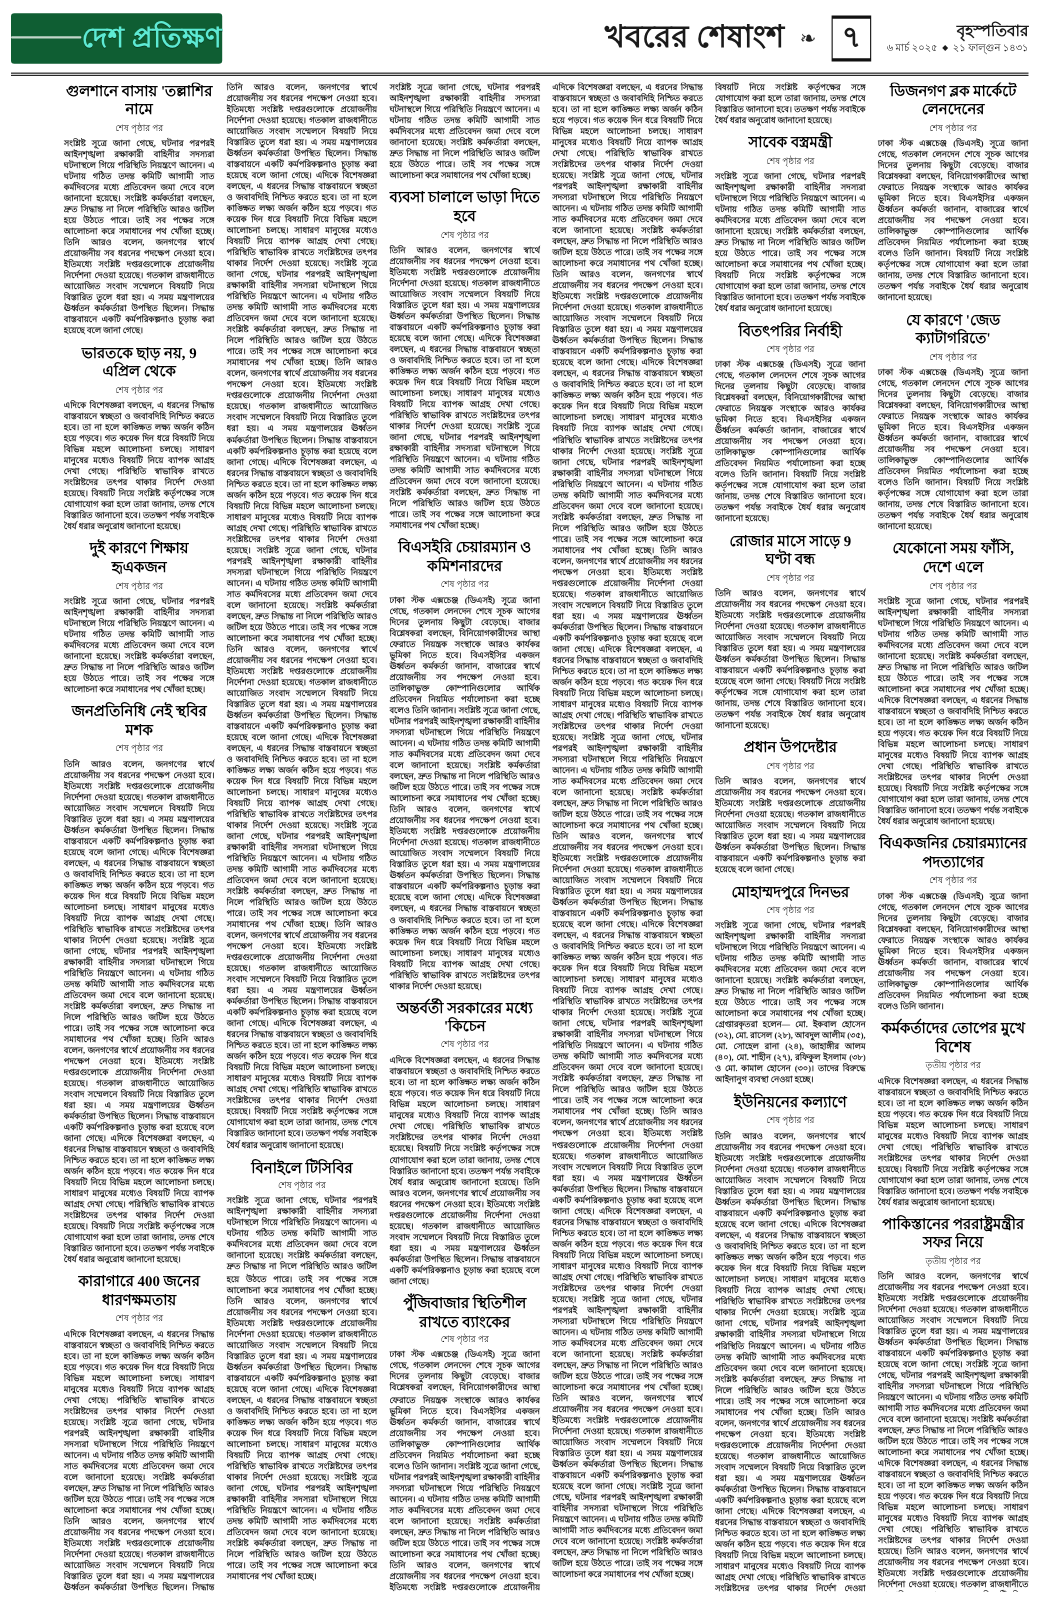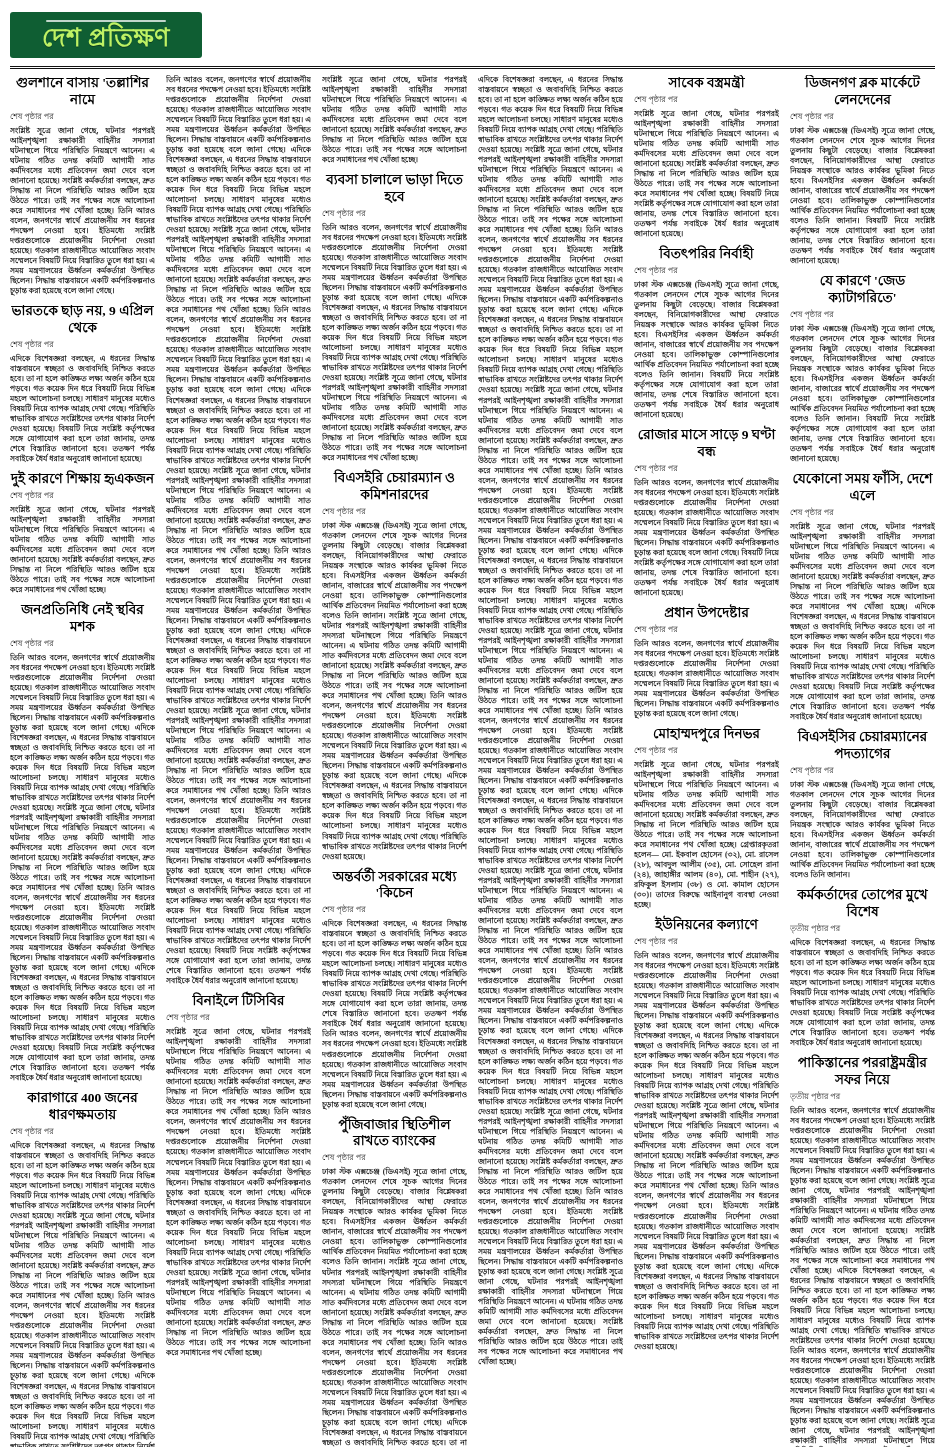--- a/index.html
+++ b/index.html
@@ -24,23 +24,22 @@
     align-items: center;
     height: 54px;
     border-bottom: 3px double #111;
     padding-bottom: 4px;
     box-sizing: content-box;
   }
   .logo-box {
     width: 192px;
     height: 46px;
     background: #0f5e33;
-    color: #bef264;
-    display: flex;
-    flex-direction: column;
+    color: #5eead4;
+    display: flex;
     align-items: center;
     justify-content: center;
     border-radius: 3px;
     flex: 0 0 auto;
   }
   .logo-tagline-rule {
     width: 120px;
     height: 2px;
     background: rgba(255,255,255,0.75);
     margin-bottom: 3px;
@@ -104,38 +103,40 @@
     top: -1px;
   }
   
   .columns {
     margin-top: 6px;
     display: grid;
     grid-template-columns: repeat(6, 1fr);
     column-gap: 11px;
     height: 1372px;
     overflow: hidden;
+    margin-left: 48px;
   }
   .col {
     overflow: hidden;
     min-width: 0;
   }
   .headline {
     font-size: 13.5px;
     font-weight: bold;
     text-align: center;
     line-height: 1.25;
     margin: 7px 0 1px 0;
     color: #000;
   }
   .col > .headline:first-child {
     margin-top: 0;
   }
   .continued {
     font-size: 8px;
+    text-align: center;
     margin: 0 0 3px 0;
     color: #222;
   }
   .body {
     font-size: 7.6px;
     line-height: 1.32;
     text-align: justify;
     color: #191919;
     margin: 0 0 4px 0;
     word-break: break-word;
@@ -145,20 +146,35 @@
 </head>
 <body>
 
 <div class="page">
 
   <header class="masthead">
     <div class="logo-box">
       <div class="logo-tagline-rule"></div>
       <div class="logo-text">দেশ প্রতিক্ষণ</div>
     </div>
+    <div class="mast-right">
+      <div class="section-title">খবরের শেষাংশ</div>
+      <div class="ornament">❧</div>
+      <div class="page-number-box">
+        <span>৭</span>
+      </div>
+      <div class="date-block">
+        <div class="weekday">বৃহস্পতিবার</div>
+        <div class="date-line">
+          <span>৬ মার্চ ২০২৫</span>
+          <span class="sep">◆</span>
+          <span>২১ ফাল্গুন ১৪৩১</span>
+        </div>
+      </div>
+    </div>
   </header>
 
   <main class="columns" id="columns">
       <div class="col">
         <div class="headline">গুলশানে বাসায় 'তল্লাশির নামে</div>
         <div class="continued">শেষ পৃষ্ঠার পর</div>
         <div class="body">সংশ্লিষ্ট সূত্রে জানা গেছে, ঘটনার পরপরই আইনশৃঙ্খলা রক্ষাকারী বাহিনীর সদস্যরা ঘটনাস্থলে গিয়ে পরিস্থিতি নিয়ন্ত্রণে আনেন। এ ঘটনায় গঠিত তদন্ত কমিটি আগামী সাত কর্মদিবসের মধ্যে প্রতিবেদন জমা দেবে বলে জানানো হয়েছে। সংশ্লিষ্ট কর্মকর্তারা বলছেন, দ্রুত সিদ্ধান্ত না নিলে পরিস্থিতি আরও জটিল হয়ে উঠতে পারে। তাই সব পক্ষের সঙ্গে আলোচনা করে সমাধানের পথ খোঁজা হচ্ছে। তিনি আরও বলেন, জনগণের স্বার্থে প্রয়োজনীয় সব ধরনের পদক্ষেপ নেওয়া হবে। ইতিমধ্যে সংশ্লিষ্ট দপ্তরগুলোকে প্রয়োজনীয় নির্দেশনা দেওয়া হয়েছে। গতকাল রাজধানীতে আয়োজিত সংবাদ সম্মেলনে বিষয়টি নিয়ে বিস্তারিত তুলে ধরা হয়। এ সময় মন্ত্রণালয়ের ঊর্ধ্বতন কর্মকর্তারা উপস্থিত ছিলেন। সিদ্ধান্ত বাস্তবায়নে একটি কর্মপরিকল্পনাও চূড়ান্ত করা হয়েছে বলে জানা গেছে।</div>
         <div class="headline">ভারতকে ছাড় নয়, 9 এপ্রিল থেকে</div>
         <div class="continued">শেষ পৃষ্ঠার পর</div>
         <div class="body">এদিকে বিশেষজ্ঞরা বলছেন, এ ধরনের সিদ্ধান্ত বাস্তবায়নে স্বচ্ছতা ও জবাবদিহি নিশ্চিত করতে হবে। তা না হলে কাঙ্ক্ষিত লক্ষ্য অর্জন কঠিন হয়ে পড়বে। গত কয়েক দিন ধরে বিষয়টি নিয়ে বিভিন্ন মহলে আলোচনা চলছে। সাধারণ মানুষের মধ্যেও বিষয়টি নিয়ে ব্যাপক আগ্রহ দেখা গেছে। পরিস্থিতি স্বাভাবিক রাখতে সংশ্লিষ্টদের তৎপর থাকার নির্দেশ দেওয়া হয়েছে। বিষয়টি নিয়ে সংশ্লিষ্ট কর্তৃপক্ষের সঙ্গে যোগাযোগ করা হলে তারা জানায়, তদন্ত শেষে বিস্তারিত জানানো হবে। ততক্ষণ পর্যন্ত সবাইকে ধৈর্য ধরার অনুরোধ জানানো হয়েছে।</div>
@@ -190,20 +206,21 @@
         <div class="continued">শেষ পৃষ্ঠার পর</div>
         <div class="body">এদিকে বিশেষজ্ঞরা বলছেন, এ ধরনের সিদ্ধান্ত বাস্তবায়নে স্বচ্ছতা ও জবাবদিহি নিশ্চিত করতে হবে। তা না হলে কাঙ্ক্ষিত লক্ষ্য অর্জন কঠিন হয়ে পড়বে। গত কয়েক দিন ধরে বিষয়টি নিয়ে বিভিন্ন মহলে আলোচনা চলছে। সাধারণ মানুষের মধ্যেও বিষয়টি নিয়ে ব্যাপক আগ্রহ দেখা গেছে। পরিস্থিতি স্বাভাবিক রাখতে সংশ্লিষ্টদের তৎপর থাকার নির্দেশ দেওয়া হয়েছে। বিষয়টি নিয়ে সংশ্লিষ্ট কর্তৃপক্ষের সঙ্গে যোগাযোগ করা হলে তারা জানায়, তদন্ত শেষে বিস্তারিত জানানো হবে। ততক্ষণ পর্যন্ত সবাইকে ধৈর্য ধরার অনুরোধ জানানো হয়েছে। তিনি আরও বলেন, জনগণের স্বার্থে প্রয়োজনীয় সব ধরনের পদক্ষেপ নেওয়া হবে। ইতিমধ্যে সংশ্লিষ্ট দপ্তরগুলোকে প্রয়োজনীয় নির্দেশনা দেওয়া হয়েছে। গতকাল রাজধানীতে আয়োজিত সংবাদ সম্মেলনে বিষয়টি নিয়ে বিস্তারিত তুলে ধরা হয়। এ সময় মন্ত্রণালয়ের ঊর্ধ্বতন কর্মকর্তারা উপস্থিত ছিলেন। সিদ্ধান্ত বাস্তবায়নে একটি কর্মপরিকল্পনাও চূড়ান্ত করা হয়েছে বলে জানা গেছে।</div>
         <div class="headline">পুঁজিবাজার স্থিতিশীল রাখতে ব্যাংকের</div>
         <div class="continued">শেষ পৃষ্ঠার পর</div>
         <div class="body">ঢাকা স্টক এক্সচেঞ্জ (ডিএসই) সূত্রে জানা গেছে, গতকাল লেনদেন শেষে সূচক আগের দিনের তুলনায় কিছুটা বেড়েছে। বাজার বিশ্লেষকরা বলছেন, বিনিয়োগকারীদের আস্থা ফেরাতে নিয়ন্ত্রক সংস্থাকে আরও কার্যকর ভূমিকা নিতে হবে। বিএসইসির একজন ঊর্ধ্বতন কর্মকর্তা জানান, বাজারের স্বার্থে প্রয়োজনীয় সব পদক্ষেপ নেওয়া হবে। তালিকাভুক্ত কোম্পানিগুলোর আর্থিক প্রতিবেদন নিয়মিত পর্যালোচনা করা হচ্ছে বলেও তিনি জানান। সংশ্লিষ্ট সূত্রে জানা গেছে, ঘটনার পরপরই আইনশৃঙ্খলা রক্ষাকারী বাহিনীর সদস্যরা ঘটনাস্থলে গিয়ে পরিস্থিতি নিয়ন্ত্রণে আনেন। এ ঘটনায় গঠিত তদন্ত কমিটি আগামী সাত কর্মদিবসের মধ্যে প্রতিবেদন জমা দেবে বলে জানানো হয়েছে। সংশ্লিষ্ট কর্মকর্তারা বলছেন, দ্রুত সিদ্ধান্ত না নিলে পরিস্থিতি আরও জটিল হয়ে উঠতে পারে। তাই সব পক্ষের সঙ্গে আলোচনা করে সমাধানের পথ খোঁজা হচ্ছে। তিনি আরও বলেন, জনগণের স্বার্থে প্রয়োজনীয় সব ধরনের পদক্ষেপ নেওয়া হবে। ইতিমধ্যে সংশ্লিষ্ট দপ্তরগুলোকে প্রয়োজনীয় নির্দেশনা দেওয়া হয়েছে। গতকাল রাজধানীতে আয়োজিত সংবাদ সম্মেলনে বিষয়টি নিয়ে বিস্তারিত তুলে ধরা হয়। এ সময় মন্ত্রণালয়ের ঊর্ধ্বতন কর্মকর্তারা উপস্থিত ছিলেন। সিদ্ধান্ত বাস্তবায়নে একটি কর্মপরিকল্পনাও চূড়ান্ত করা হয়েছে বলে জানা গেছে। এদিকে বিশেষজ্ঞরা বলছেন, এ ধরনের সিদ্ধান্ত বাস্তবায়নে স্বচ্ছতা ও জবাবদিহি নিশ্চিত করতে হবে। তা না হলে কাঙ্ক্ষিত লক্ষ্য অর্জন কঠিন হয়ে পড়বে। গত কয়েক দিন ধরে বিষয়টি নিয়ে বিভিন্ন মহলে আলোচনা চলছে। সাধারণ মানুষের মধ্যেও বিষয়টি নিয়ে ব্যাপক আগ্রহ দেখা গেছে। পরিস্থিতি স্বাভাবিক রাখতে সংশ্লিষ্টদের তৎপর থাকার নির্দেশ দেওয়া হয়েছে। সংশ্লিষ্ট সূত্রে জানা গেছে, ঘটনার পরপরই আইনশৃঙ্খলা রক্ষাকারী বাহিনীর সদস্যরা ঘটনাস্থলে গিয়ে পরিস্থিতি নিয়ন্ত্রণে আনেন। এ ঘটনায় গঠিত তদন্ত কমিটি আগামী সাত কর্মদিবসের মধ্যে প্রতিবেদন জমা দেবে বলে জানানো হয়েছে। সংশ্লিষ্ট কর্মকর্তারা বলছেন, দ্রুত সিদ্ধান্ত না নিলে পরিস্থিতি আরও জটিল হয়ে উঠতে পারে। তাই সব পক্ষের সঙ্গে আলোচনা করে সমাধানের পথ খোঁজা হচ্ছে।</div>
       </div>
       <div class="col">
         <div class="body">এদিকে বিশেষজ্ঞরা বলছেন, এ ধরনের সিদ্ধান্ত বাস্তবায়নে স্বচ্ছতা ও জবাবদিহি নিশ্চিত করতে হবে। তা না হলে কাঙ্ক্ষিত লক্ষ্য অর্জন কঠিন হয়ে পড়বে। গত কয়েক দিন ধরে বিষয়টি নিয়ে বিভিন্ন মহলে আলোচনা চলছে। সাধারণ মানুষের মধ্যেও বিষয়টি নিয়ে ব্যাপক আগ্রহ দেখা গেছে। পরিস্থিতি স্বাভাবিক রাখতে সংশ্লিষ্টদের তৎপর থাকার নির্দেশ দেওয়া হয়েছে। সংশ্লিষ্ট সূত্রে জানা গেছে, ঘটনার পরপরই আইনশৃঙ্খলা রক্ষাকারী বাহিনীর সদস্যরা ঘটনাস্থলে গিয়ে পরিস্থিতি নিয়ন্ত্রণে আনেন। এ ঘটনায় গঠিত তদন্ত কমিটি আগামী সাত কর্মদিবসের মধ্যে প্রতিবেদন জমা দেবে বলে জানানো হয়েছে। সংশ্লিষ্ট কর্মকর্তারা বলছেন, দ্রুত সিদ্ধান্ত না নিলে পরিস্থিতি আরও জটিল হয়ে উঠতে পারে। তাই সব পক্ষের সঙ্গে আলোচনা করে সমাধানের পথ খোঁজা হচ্ছে। তিনি আরও বলেন, জনগণের স্বার্থে প্রয়োজনীয় সব ধরনের পদক্ষেপ নেওয়া হবে। ইতিমধ্যে সংশ্লিষ্ট দপ্তরগুলোকে প্রয়োজনীয় নির্দেশনা দেওয়া হয়েছে। গতকাল রাজধানীতে আয়োজিত সংবাদ সম্মেলনে বিষয়টি নিয়ে বিস্তারিত তুলে ধরা হয়। এ সময় মন্ত্রণালয়ের ঊর্ধ্বতন কর্মকর্তারা উপস্থিত ছিলেন। সিদ্ধান্ত বাস্তবায়নে একটি কর্মপরিকল্পনাও চূড়ান্ত করা হয়েছে বলে জানা গেছে। এদিকে বিশেষজ্ঞরা বলছেন, এ ধরনের সিদ্ধান্ত বাস্তবায়নে স্বচ্ছতা ও জবাবদিহি নিশ্চিত করতে হবে। তা না হলে কাঙ্ক্ষিত লক্ষ্য অর্জন কঠিন হয়ে পড়বে। গত কয়েক দিন ধরে বিষয়টি নিয়ে বিভিন্ন মহলে আলোচনা চলছে। সাধারণ মানুষের মধ্যেও বিষয়টি নিয়ে ব্যাপক আগ্রহ দেখা গেছে। পরিস্থিতি স্বাভাবিক রাখতে সংশ্লিষ্টদের তৎপর থাকার নির্দেশ দেওয়া হয়েছে। সংশ্লিষ্ট সূত্রে জানা গেছে, ঘটনার পরপরই আইনশৃঙ্খলা রক্ষাকারী বাহিনীর সদস্যরা ঘটনাস্থলে গিয়ে পরিস্থিতি নিয়ন্ত্রণে আনেন। এ ঘটনায় গঠিত তদন্ত কমিটি আগামী সাত কর্মদিবসের মধ্যে প্রতিবেদন জমা দেবে বলে জানানো হয়েছে। সংশ্লিষ্ট কর্মকর্তারা বলছেন, দ্রুত সিদ্ধান্ত না নিলে পরিস্থিতি আরও জটিল হয়ে উঠতে পারে। তাই সব পক্ষের সঙ্গে আলোচনা করে সমাধানের পথ খোঁজা হচ্ছে। তিনি আরও বলেন, জনগণের স্বার্থে প্রয়োজনীয় সব ধরনের পদক্ষেপ নেওয়া হবে। ইতিমধ্যে সংশ্লিষ্ট দপ্তরগুলোকে প্রয়োজনীয় নির্দেশনা দেওয়া হয়েছে। গতকাল রাজধানীতে আয়োজিত সংবাদ সম্মেলনে বিষয়টি নিয়ে বিস্তারিত তুলে ধরা হয়। এ সময় মন্ত্রণালয়ের ঊর্ধ্বতন কর্মকর্তারা উপস্থিত ছিলেন। সিদ্ধান্ত বাস্তবায়নে একটি কর্মপরিকল্পনাও চূড়ান্ত করা হয়েছে বলে জানা গেছে। এদিকে বিশেষজ্ঞরা বলছেন, এ ধরনের সিদ্ধান্ত বাস্তবায়নে স্বচ্ছতা ও জবাবদিহি নিশ্চিত করতে হবে। তা না হলে কাঙ্ক্ষিত লক্ষ্য অর্জন কঠিন হয়ে পড়বে। গত কয়েক দিন ধরে বিষয়টি নিয়ে বিভিন্ন মহলে আলোচনা চলছে। সাধারণ মানুষের মধ্যেও বিষয়টি নিয়ে ব্যাপক আগ্রহ দেখা গেছে। পরিস্থিতি স্বাভাবিক রাখতে সংশ্লিষ্টদের তৎপর থাকার নির্দেশ দেওয়া হয়েছে। সংশ্লিষ্ট সূত্রে জানা গেছে, ঘটনার পরপরই আইনশৃঙ্খলা রক্ষাকারী বাহিনীর সদস্যরা ঘটনাস্থলে গিয়ে পরিস্থিতি নিয়ন্ত্রণে আনেন। এ ঘটনায় গঠিত তদন্ত কমিটি আগামী সাত কর্মদিবসের মধ্যে প্রতিবেদন জমা দেবে বলে জানানো হয়েছে। সংশ্লিষ্ট কর্মকর্তারা বলছেন, দ্রুত সিদ্ধান্ত না নিলে পরিস্থিতি আরও জটিল হয়ে উঠতে পারে। তাই সব পক্ষের সঙ্গে আলোচনা করে সমাধানের পথ খোঁজা হচ্ছে। তিনি আরও বলেন, জনগণের স্বার্থে প্রয়োজনীয় সব ধরনের পদক্ষেপ নেওয়া হবে। ইতিমধ্যে সংশ্লিষ্ট দপ্তরগুলোকে প্রয়োজনীয় নির্দেশনা দেওয়া হয়েছে। গতকাল রাজধানীতে আয়োজিত সংবাদ সম্মেলনে বিষয়টি নিয়ে বিস্তারিত তুলে ধরা হয়। এ সময় মন্ত্রণালয়ের ঊর্ধ্বতন কর্মকর্তারা উপস্থিত ছিলেন। সিদ্ধান্ত বাস্তবায়নে একটি কর্মপরিকল্পনাও চূড়ান্ত করা হয়েছে বলে জানা গেছে। এদিকে বিশেষজ্ঞরা বলছেন, এ ধরনের সিদ্ধান্ত বাস্তবায়নে স্বচ্ছতা ও জবাবদিহি নিশ্চিত করতে হবে। তা না হলে কাঙ্ক্ষিত লক্ষ্য অর্জন কঠিন হয়ে পড়বে। গত কয়েক দিন ধরে বিষয়টি নিয়ে বিভিন্ন মহলে আলোচনা চলছে। সাধারণ মানুষের মধ্যেও বিষয়টি নিয়ে ব্যাপক আগ্রহ দেখা গেছে। পরিস্থিতি স্বাভাবিক রাখতে সংশ্লিষ্টদের তৎপর থাকার নির্দেশ দেওয়া হয়েছে। সংশ্লিষ্ট সূত্রে জানা গেছে, ঘটনার পরপরই আইনশৃঙ্খলা রক্ষাকারী বাহিনীর সদস্যরা ঘটনাস্থলে গিয়ে পরিস্থিতি নিয়ন্ত্রণে আনেন। এ ঘটনায় গঠিত তদন্ত কমিটি আগামী সাত কর্মদিবসের মধ্যে প্রতিবেদন জমা দেবে বলে জানানো হয়েছে। সংশ্লিষ্ট কর্মকর্তারা বলছেন, দ্রুত সিদ্ধান্ত না নিলে পরিস্থিতি আরও জটিল হয়ে উঠতে পারে। তাই সব পক্ষের সঙ্গে আলোচনা করে সমাধানের পথ খোঁজা হচ্ছে। তিনি আরও বলেন, জনগণের স্বার্থে প্রয়োজনীয় সব ধরনের পদক্ষেপ নেওয়া হবে। ইতিমধ্যে সংশ্লিষ্ট দপ্তরগুলোকে প্রয়োজনীয় নির্দেশনা দেওয়া হয়েছে। গতকাল রাজধানীতে আয়োজিত সংবাদ সম্মেলনে বিষয়টি নিয়ে বিস্তারিত তুলে ধরা হয়। এ সময় মন্ত্রণালয়ের ঊর্ধ্বতন কর্মকর্তারা উপস্থিত ছিলেন। সিদ্ধান্ত বাস্তবায়নে একটি কর্মপরিকল্পনাও চূড়ান্ত করা হয়েছে বলে জানা গেছে। এদিকে বিশেষজ্ঞরা বলছেন, এ ধরনের সিদ্ধান্ত বাস্তবায়নে স্বচ্ছতা ও জবাবদিহি নিশ্চিত করতে হবে। তা না হলে কাঙ্ক্ষিত লক্ষ্য অর্জন কঠিন হয়ে পড়বে। গত কয়েক দিন ধরে বিষয়টি নিয়ে বিভিন্ন মহলে আলোচনা চলছে। সাধারণ মানুষের মধ্যেও বিষয়টি নিয়ে ব্যাপক আগ্রহ দেখা গেছে। পরিস্থিতি স্বাভাবিক রাখতে সংশ্লিষ্টদের তৎপর থাকার নির্দেশ দেওয়া হয়েছে। সংশ্লিষ্ট সূত্রে জানা গেছে, ঘটনার পরপরই আইনশৃঙ্খলা রক্ষাকারী বাহিনীর সদস্যরা ঘটনাস্থলে গিয়ে পরিস্থিতি নিয়ন্ত্রণে আনেন। এ ঘটনায় গঠিত তদন্ত কমিটি আগামী সাত কর্মদিবসের মধ্যে প্রতিবেদন জমা দেবে বলে জানানো হয়েছে। সংশ্লিষ্ট কর্মকর্তারা বলছেন, দ্রুত সিদ্ধান্ত না নিলে পরিস্থিতি আরও জটিল হয়ে উঠতে পারে। তাই সব পক্ষের সঙ্গে আলোচনা করে সমাধানের পথ খোঁজা হচ্ছে। তিনি আরও বলেন, জনগণের স্বার্থে প্রয়োজনীয় সব ধরনের পদক্ষেপ নেওয়া হবে। ইতিমধ্যে সংশ্লিষ্ট দপ্তরগুলোকে প্রয়োজনীয় নির্দেশনা দেওয়া হয়েছে। গতকাল রাজধানীতে আয়োজিত সংবাদ সম্মেলনে বিষয়টি নিয়ে বিস্তারিত তুলে ধরা হয়। এ সময় মন্ত্রণালয়ের ঊর্ধ্বতন কর্মকর্তারা উপস্থিত ছিলেন। সিদ্ধান্ত বাস্তবায়নে একটি কর্মপরিকল্পনাও চূড়ান্ত করা হয়েছে বলে জানা গেছে। সংশ্লিষ্ট সূত্রে জানা গেছে, ঘটনার পরপরই আইনশৃঙ্খলা রক্ষাকারী বাহিনীর সদস্যরা ঘটনাস্থলে গিয়ে পরিস্থিতি নিয়ন্ত্রণে আনেন। এ ঘটনায় গঠিত তদন্ত কমিটি আগামী সাত কর্মদিবসের মধ্যে প্রতিবেদন জমা দেবে বলে জানানো হয়েছে। সংশ্লিষ্ট কর্মকর্তারা বলছেন, দ্রুত সিদ্ধান্ত না নিলে পরিস্থিতি আরও জটিল হয়ে উঠতে পারে। তাই সব পক্ষের সঙ্গে আলোচনা করে সমাধানের পথ খোঁজা হচ্ছে।</div>
       </div>
       <div class="col">
+        <div class="body">বিষয়টি নিয়ে সংশ্লিষ্ট কর্তৃপক্ষের সঙ্গে যোগাযোগ করা হলে তারা জানায়, তদন্ত শেষে বিস্তারিত জানানো হবে। ততক্ষণ পর্যন্ত সবাইকে ধৈর্য ধরার অনুরোধ জানানো হয়েছে।</div>
         <div class="headline">সাবেক বস্ত্রমন্ত্রী</div>
         <div class="continued">শেষ পৃষ্ঠার পর</div>
         <div class="body">সংশ্লিষ্ট সূত্রে জানা গেছে, ঘটনার পরপরই আইনশৃঙ্খলা রক্ষাকারী বাহিনীর সদস্যরা ঘটনাস্থলে গিয়ে পরিস্থিতি নিয়ন্ত্রণে আনেন। এ ঘটনায় গঠিত তদন্ত কমিটি আগামী সাত কর্মদিবসের মধ্যে প্রতিবেদন জমা দেবে বলে জানানো হয়েছে। সংশ্লিষ্ট কর্মকর্তারা বলছেন, দ্রুত সিদ্ধান্ত না নিলে পরিস্থিতি আরও জটিল হয়ে উঠতে পারে। তাই সব পক্ষের সঙ্গে আলোচনা করে সমাধানের পথ খোঁজা হচ্ছে। বিষয়টি নিয়ে সংশ্লিষ্ট কর্তৃপক্ষের সঙ্গে যোগাযোগ করা হলে তারা জানায়, তদন্ত শেষে বিস্তারিত জানানো হবে। ততক্ষণ পর্যন্ত সবাইকে ধৈর্য ধরার অনুরোধ জানানো হয়েছে।</div>
         <div class="headline">বিতৎপরির নির্বাহী</div>
         <div class="continued">শেষ পৃষ্ঠার পর</div>
         <div class="body">ঢাকা স্টক এক্সচেঞ্জ (ডিএসই) সূত্রে জানা গেছে, গতকাল লেনদেন শেষে সূচক আগের দিনের তুলনায় কিছুটা বেড়েছে। বাজার বিশ্লেষকরা বলছেন, বিনিয়োগকারীদের আস্থা ফেরাতে নিয়ন্ত্রক সংস্থাকে আরও কার্যকর ভূমিকা নিতে হবে। বিএসইসির একজন ঊর্ধ্বতন কর্মকর্তা জানান, বাজারের স্বার্থে প্রয়োজনীয় সব পদক্ষেপ নেওয়া হবে। তালিকাভুক্ত কোম্পানিগুলোর আর্থিক প্রতিবেদন নিয়মিত পর্যালোচনা করা হচ্ছে বলেও তিনি জানান। বিষয়টি নিয়ে সংশ্লিষ্ট কর্তৃপক্ষের সঙ্গে যোগাযোগ করা হলে তারা জানায়, তদন্ত শেষে বিস্তারিত জানানো হবে। ততক্ষণ পর্যন্ত সবাইকে ধৈর্য ধরার অনুরোধ জানানো হয়েছে।</div>
         <div class="headline">রোজার মাসে সাড়ে 9 ঘণ্টা বন্ধ</div>
         <div class="continued">শেষ পৃষ্ঠার পর</div>
         <div class="body">তিনি আরও বলেন, জনগণের স্বার্থে প্রয়োজনীয় সব ধরনের পদক্ষেপ নেওয়া হবে। ইতিমধ্যে সংশ্লিষ্ট দপ্তরগুলোকে প্রয়োজনীয় নির্দেশনা দেওয়া হয়েছে। গতকাল রাজধানীতে আয়োজিত সংবাদ সম্মেলনে বিষয়টি নিয়ে বিস্তারিত তুলে ধরা হয়। এ সময় মন্ত্রণালয়ের ঊর্ধ্বতন কর্মকর্তারা উপস্থিত ছিলেন। সিদ্ধান্ত বাস্তবায়নে একটি কর্মপরিকল্পনাও চূড়ান্ত করা হয়েছে বলে জানা গেছে। বিষয়টি নিয়ে সংশ্লিষ্ট কর্তৃপক্ষের সঙ্গে যোগাযোগ করা হলে তারা জানায়, তদন্ত শেষে বিস্তারিত জানানো হবে। ততক্ষণ পর্যন্ত সবাইকে ধৈর্য ধরার অনুরোধ জানানো হয়েছে।</div>
         <div class="headline">প্রধান উপদেষ্টার</div>
@@ -219,21 +236,21 @@
       <div class="col">
         <div class="headline">ডিজনগণ ব্লক মার্কেটে লেনদেনের</div>
         <div class="continued">শেষ পৃষ্ঠার পর</div>
         <div class="body">ঢাকা স্টক এক্সচেঞ্জ (ডিএসই) সূত্রে জানা গেছে, গতকাল লেনদেন শেষে সূচক আগের দিনের তুলনায় কিছুটা বেড়েছে। বাজার বিশ্লেষকরা বলছেন, বিনিয়োগকারীদের আস্থা ফেরাতে নিয়ন্ত্রক সংস্থাকে আরও কার্যকর ভূমিকা নিতে হবে। বিএসইসির একজন ঊর্ধ্বতন কর্মকর্তা জানান, বাজারের স্বার্থে প্রয়োজনীয় সব পদক্ষেপ নেওয়া হবে। তালিকাভুক্ত কোম্পানিগুলোর আর্থিক প্রতিবেদন নিয়মিত পর্যালোচনা করা হচ্ছে বলেও তিনি জানান। বিষয়টি নিয়ে সংশ্লিষ্ট কর্তৃপক্ষের সঙ্গে যোগাযোগ করা হলে তারা জানায়, তদন্ত শেষে বিস্তারিত জানানো হবে। ততক্ষণ পর্যন্ত সবাইকে ধৈর্য ধরার অনুরোধ জানানো হয়েছে।</div>
         <div class="headline">যে কারণে 'জেড ক্যাটাগরিতে'</div>
         <div class="continued">শেষ পৃষ্ঠার পর</div>
         <div class="body">ঢাকা স্টক এক্সচেঞ্জ (ডিএসই) সূত্রে জানা গেছে, গতকাল লেনদেন শেষে সূচক আগের দিনের তুলনায় কিছুটা বেড়েছে। বাজার বিশ্লেষকরা বলছেন, বিনিয়োগকারীদের আস্থা ফেরাতে নিয়ন্ত্রক সংস্থাকে আরও কার্যকর ভূমিকা নিতে হবে। বিএসইসির একজন ঊর্ধ্বতন কর্মকর্তা জানান, বাজারের স্বার্থে প্রয়োজনীয় সব পদক্ষেপ নেওয়া হবে। তালিকাভুক্ত কোম্পানিগুলোর আর্থিক প্রতিবেদন নিয়মিত পর্যালোচনা করা হচ্ছে বলেও তিনি জানান। বিষয়টি নিয়ে সংশ্লিষ্ট কর্তৃপক্ষের সঙ্গে যোগাযোগ করা হলে তারা জানায়, তদন্ত শেষে বিস্তারিত জানানো হবে। ততক্ষণ পর্যন্ত সবাইকে ধৈর্য ধরার অনুরোধ জানানো হয়েছে।</div>
         <div class="headline">যেকোনো সময় ফাঁসি, দেশে এলে</div>
         <div class="continued">শেষ পৃষ্ঠার পর</div>
         <div class="body">সংশ্লিষ্ট সূত্রে জানা গেছে, ঘটনার পরপরই আইনশৃঙ্খলা রক্ষাকারী বাহিনীর সদস্যরা ঘটনাস্থলে গিয়ে পরিস্থিতি নিয়ন্ত্রণে আনেন। এ ঘটনায় গঠিত তদন্ত কমিটি আগামী সাত কর্মদিবসের মধ্যে প্রতিবেদন জমা দেবে বলে জানানো হয়েছে। সংশ্লিষ্ট কর্মকর্তারা বলছেন, দ্রুত সিদ্ধান্ত না নিলে পরিস্থিতি আরও জটিল হয়ে উঠতে পারে। তাই সব পক্ষের সঙ্গে আলোচনা করে সমাধানের পথ খোঁজা হচ্ছে। এদিকে বিশেষজ্ঞরা বলছেন, এ ধরনের সিদ্ধান্ত বাস্তবায়নে স্বচ্ছতা ও জবাবদিহি নিশ্চিত করতে হবে। তা না হলে কাঙ্ক্ষিত লক্ষ্য অর্জন কঠিন হয়ে পড়বে। গত কয়েক দিন ধরে বিষয়টি নিয়ে বিভিন্ন মহলে আলোচনা চলছে। সাধারণ মানুষের মধ্যেও বিষয়টি নিয়ে ব্যাপক আগ্রহ দেখা গেছে। পরিস্থিতি স্বাভাবিক রাখতে সংশ্লিষ্টদের তৎপর থাকার নির্দেশ দেওয়া হয়েছে। বিষয়টি নিয়ে সংশ্লিষ্ট কর্তৃপক্ষের সঙ্গে যোগাযোগ করা হলে তারা জানায়, তদন্ত শেষে বিস্তারিত জানানো হবে। ততক্ষণ পর্যন্ত সবাইকে ধৈর্য ধরার অনুরোধ জানানো হয়েছে।</div>
-        <div class="headline">বিএসইসির চেয়ারম্যানের পদত্যাগের</div>
+        <div class="headline">বিএকজনির চেয়ারম্যানের পদত্যাগের</div>
         <div class="continued">শেষ পৃষ্ঠার পর</div>
         <div class="body">ঢাকা স্টক এক্সচেঞ্জ (ডিএসই) সূত্রে জানা গেছে, গতকাল লেনদেন শেষে সূচক আগের দিনের তুলনায় কিছুটা বেড়েছে। বাজার বিশ্লেষকরা বলছেন, বিনিয়োগকারীদের আস্থা ফেরাতে নিয়ন্ত্রক সংস্থাকে আরও কার্যকর ভূমিকা নিতে হবে। বিএসইসির একজন ঊর্ধ্বতন কর্মকর্তা জানান, বাজারের স্বার্থে প্রয়োজনীয় সব পদক্ষেপ নেওয়া হবে। তালিকাভুক্ত কোম্পানিগুলোর আর্থিক প্রতিবেদন নিয়মিত পর্যালোচনা করা হচ্ছে বলেও তিনি জানান।</div>
         <div class="headline">কর্মকর্তাদের তোপের মুখে বিশেষ</div>
         <div class="continued">তৃতীয় পৃষ্ঠার পর</div>
         <div class="body">এদিকে বিশেষজ্ঞরা বলছেন, এ ধরনের সিদ্ধান্ত বাস্তবায়নে স্বচ্ছতা ও জবাবদিহি নিশ্চিত করতে হবে। তা না হলে কাঙ্ক্ষিত লক্ষ্য অর্জন কঠিন হয়ে পড়বে। গত কয়েক দিন ধরে বিষয়টি নিয়ে বিভিন্ন মহলে আলোচনা চলছে। সাধারণ মানুষের মধ্যেও বিষয়টি নিয়ে ব্যাপক আগ্রহ দেখা গেছে। পরিস্থিতি স্বাভাবিক রাখতে সংশ্লিষ্টদের তৎপর থাকার নির্দেশ দেওয়া হয়েছে। বিষয়টি নিয়ে সংশ্লিষ্ট কর্তৃপক্ষের সঙ্গে যোগাযোগ করা হলে তারা জানায়, তদন্ত শেষে বিস্তারিত জানানো হবে। ততক্ষণ পর্যন্ত সবাইকে ধৈর্য ধরার অনুরোধ জানানো হয়েছে।</div>
         <div class="headline">পাকিস্তানের পররাষ্ট্রমন্ত্রীর সফর নিয়ে</div>
         <div class="continued">তৃতীয় পৃষ্ঠার পর</div>
         <div class="body">তিনি আরও বলেন, জনগণের স্বার্থে প্রয়োজনীয় সব ধরনের পদক্ষেপ নেওয়া হবে। ইতিমধ্যে সংশ্লিষ্ট দপ্তরগুলোকে প্রয়োজনীয় নির্দেশনা দেওয়া হয়েছে। গতকাল রাজধানীতে আয়োজিত সংবাদ সম্মেলনে বিষয়টি নিয়ে বিস্তারিত তুলে ধরা হয়। এ সময় মন্ত্রণালয়ের ঊর্ধ্বতন কর্মকর্তারা উপস্থিত ছিলেন। সিদ্ধান্ত বাস্তবায়নে একটি কর্মপরিকল্পনাও চূড়ান্ত করা হয়েছে বলে জানা গেছে। সংশ্লিষ্ট সূত্রে জানা গেছে, ঘটনার পরপরই আইনশৃঙ্খলা রক্ষাকারী বাহিনীর সদস্যরা ঘটনাস্থলে গিয়ে পরিস্থিতি নিয়ন্ত্রণে আনেন। এ ঘটনায় গঠিত তদন্ত কমিটি আগামী সাত কর্মদিবসের মধ্যে প্রতিবেদন জমা দেবে বলে জানানো হয়েছে। সংশ্লিষ্ট কর্মকর্তারা বলছেন, দ্রুত সিদ্ধান্ত না নিলে পরিস্থিতি আরও জটিল হয়ে উঠতে পারে। তাই সব পক্ষের সঙ্গে আলোচনা করে সমাধানের পথ খোঁজা হচ্ছে। এদিকে বিশেষজ্ঞরা বলছেন, এ ধরনের সিদ্ধান্ত বাস্তবায়নে স্বচ্ছতা ও জবাবদিহি নিশ্চিত করতে হবে। তা না হলে কাঙ্ক্ষিত লক্ষ্য অর্জন কঠিন হয়ে পড়বে। গত কয়েক দিন ধরে বিষয়টি নিয়ে বিভিন্ন মহলে আলোচনা চলছে। সাধারণ মানুষের মধ্যেও বিষয়টি নিয়ে ব্যাপক আগ্রহ দেখা গেছে। পরিস্থিতি স্বাভাবিক রাখতে সংশ্লিষ্টদের তৎপর থাকার নির্দেশ দেওয়া হয়েছে। তিনি আরও বলেন, জনগণের স্বার্থে প্রয়োজনীয় সব ধরনের পদক্ষেপ নেওয়া হবে। ইতিমধ্যে সংশ্লিষ্ট দপ্তরগুলোকে প্রয়োজনীয় নির্দেশনা দেওয়া হয়েছে। গতকাল রাজধানীতে আয়োজিত সংবাদ সম্মেলনে বিষয়টি নিয়ে বিস্তারিত তুলে ধরা হয়। এ সময় মন্ত্রণালয়ের ঊর্ধ্বতন কর্মকর্তারা উপস্থিত ছিলেন। সিদ্ধান্ত বাস্তবায়নে একটি কর্মপরিকল্পনাও চূড়ান্ত করা হয়েছে বলে জানা গেছে। সংশ্লিষ্ট সূত্রে জানা গেছে, ঘটনার পরপরই আইনশৃঙ্খলা রক্ষাকারী বাহিনীর সদস্যরা ঘটনাস্থলে গিয়ে পরিস্থিতি নিয়ন্ত্রণে আনেন। এ ঘটনায় গঠিত তদন্ত কমিটি আগামী সাত কর্মদিবসের মধ্যে প্রতিবেদন জমা দেবে বলে জানানো হয়েছে। সংশ্লিষ্ট কর্মকর্তারা বলছেন, দ্রুত সিদ্ধান্ত না নিলে পরিস্থিতি আরও জটিল হয়ে উঠতে পারে। তাই সব পক্ষের সঙ্গে আলোচনা করে সমাধানের পথ খোঁজা হচ্ছে। এদিকে বিশেষজ্ঞরা বলছেন, এ ধরনের সিদ্ধান্ত বাস্তবায়নে স্বচ্ছতা ও জবাবদিহি নিশ্চিত করতে হবে। তা না হলে কাঙ্ক্ষিত লক্ষ্য অর্জন কঠিন হয়ে পড়বে। গত কয়েক দিন ধরে বিষয়টি নিয়ে বিভিন্ন মহলে আলোচনা চলছে। সাধারণ মানুষের মধ্যেও বিষয়টি নিয়ে ব্যাপক আগ্রহ দেখা গেছে। পরিস্থিতি স্বাভাবিক রাখতে সংশ্লিষ্টদের তৎপর থাকার নির্দেশ দেওয়া হয়েছে।</div>
       </div>
     </main>

